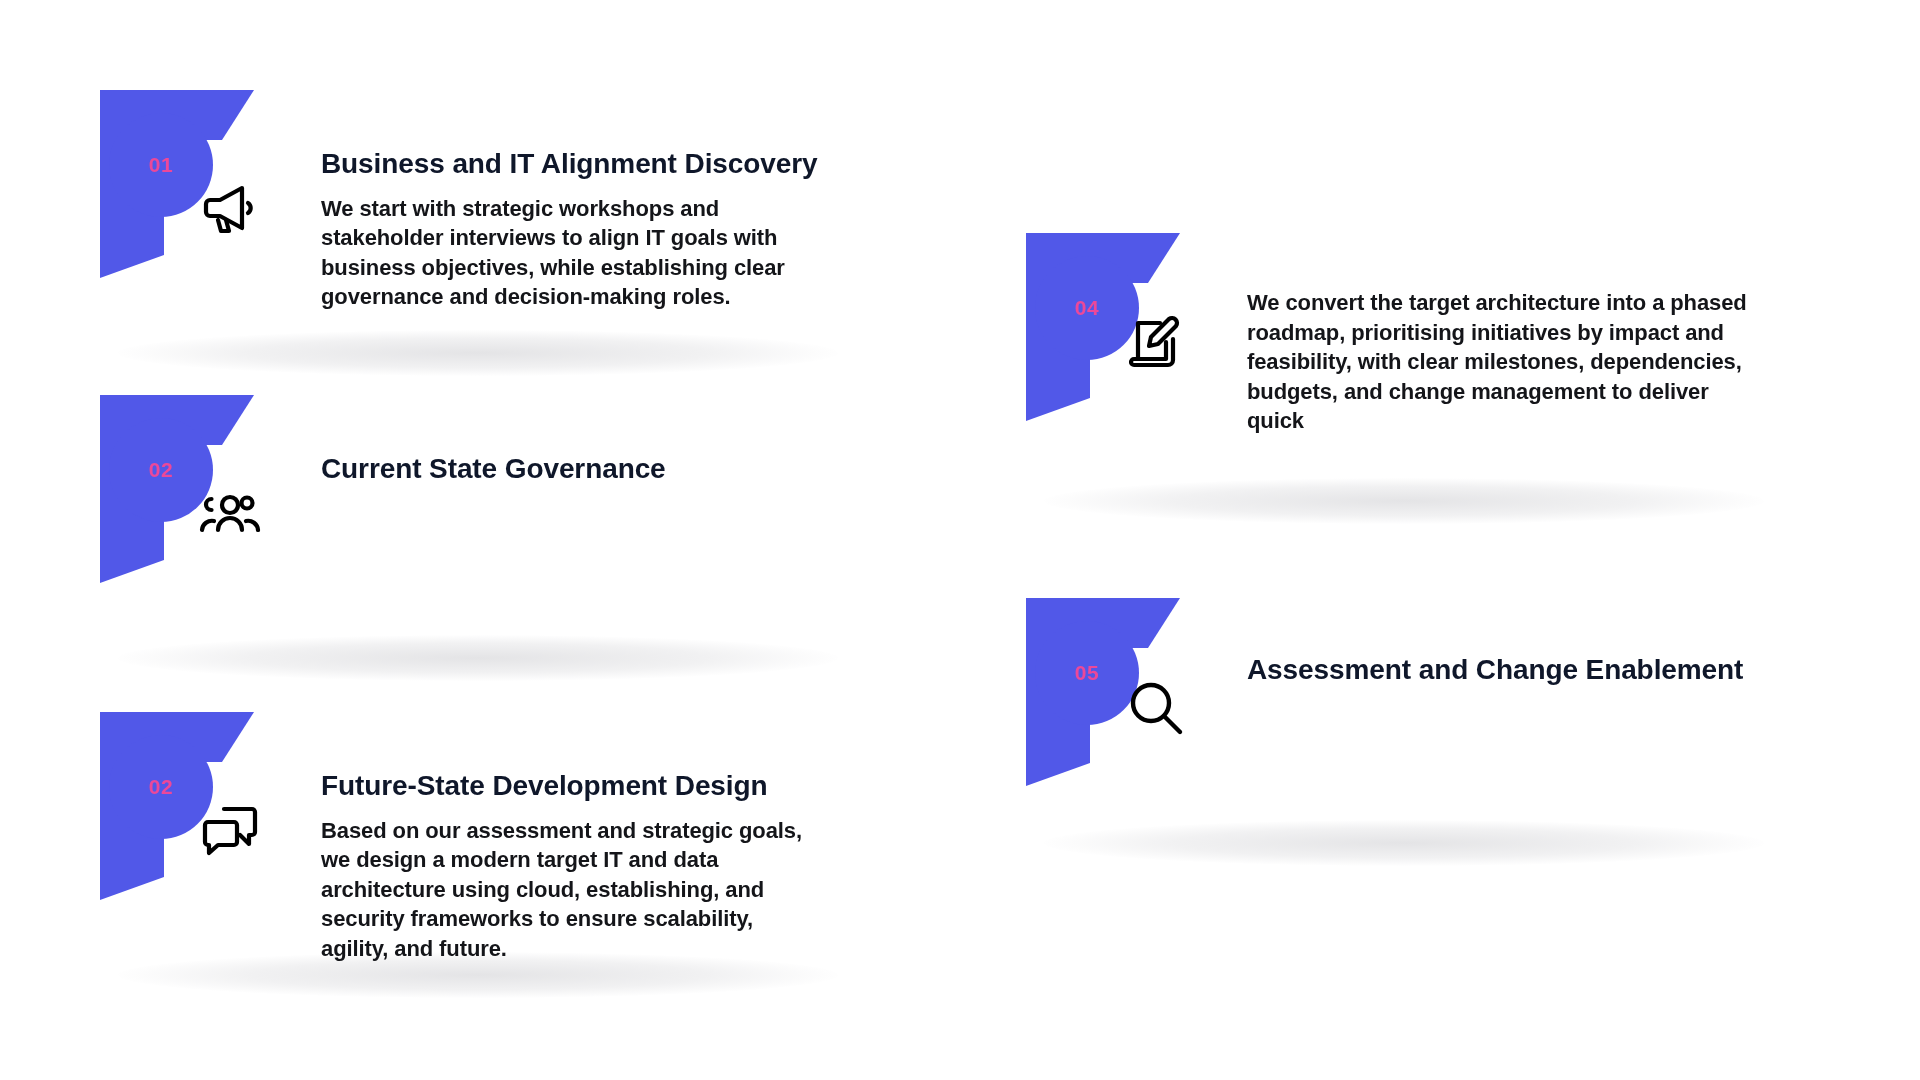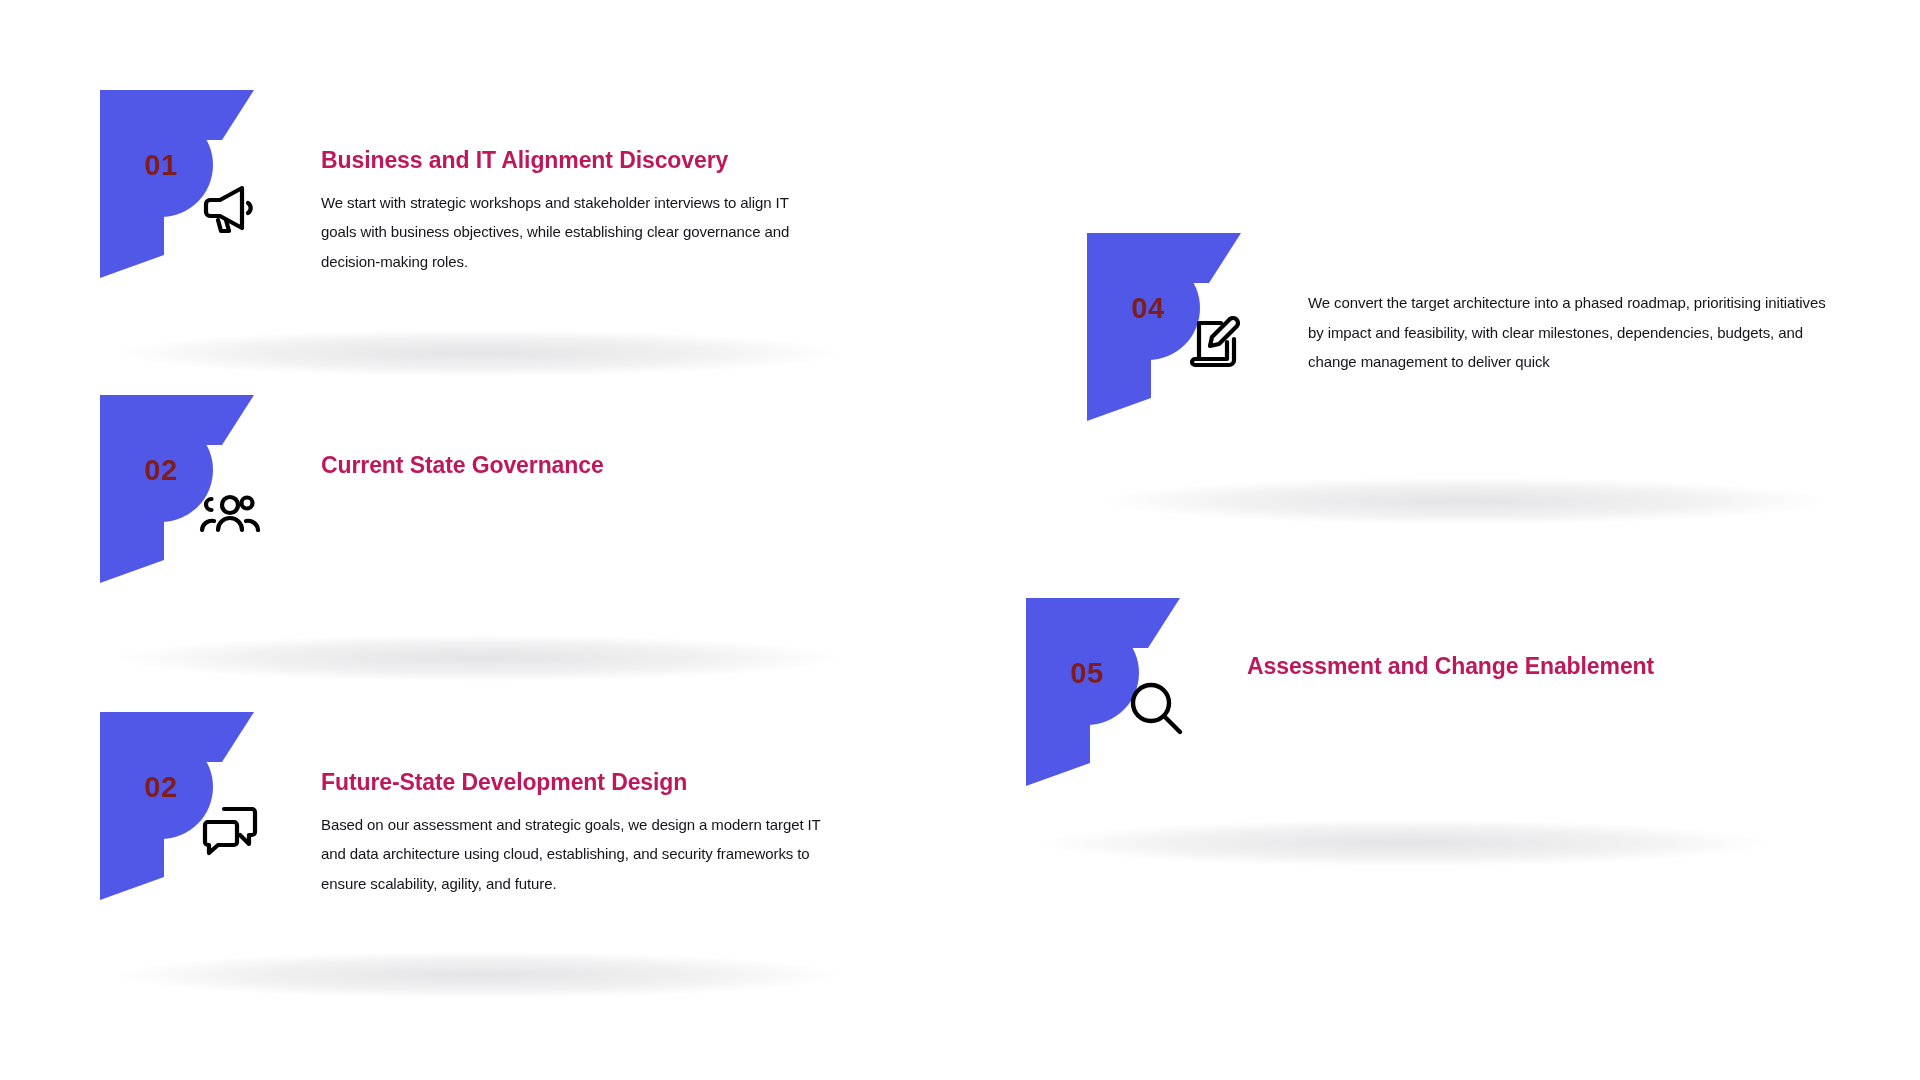--- a/index.html
+++ b/index.html
@@ -30,50 +30,51 @@
   }
 
   
   .badge { position:absolute; left:0; top:0; width:165px; height:180px; }
   .badge svg { position:absolute; left:0; top:0; overflow:visible; }
   .badge-num {
     position:absolute;
     left:23px; top:35px;
     width:80px; height:80px;
     display:flex; align-items:center; justify-content:center;
-    color:#7f1d1d;
-    font-size:29px;
+    color:#ec4899;
+    font-size:21px;
     font-weight:bold;
     letter-spacing:0.5px;
     font-family:"Liberation Sans", sans-serif;
   }
 
   
   .card-icon {
     position:absolute;
     width:64px; height:64px;
   }
   .card-icon svg { display:block; width:100%; height:100%; }
 
   
   .card-body { position:absolute; }
   .card-title {
-    color:#be185d;
-    font-size:23px;
+    color:#0f172a;
+    font-size:28px;
     font-weight:bold;
     letter-spacing:-0.1px;
     line-height:1.2;
     margin-bottom:13px;
     white-space:nowrap;
   }
   .card-text {
     color:#141519;
-    font-size:15px;
+    font-size:22px;
     line-height:29.5px;
     letter-spacing:-0.1px;
+    font-weight:bold;
   }
 </style>
 </head>
 <body>
 
 <div id="stage">
 
   <div class="card" style="left:98px; top:90px; width:730px; height:240px;">
 
     <div class="card-shadow" style="left:20px; top:240px; width:720px; height:46px;"></div>
@@ -152,21 +153,21 @@
         <path d="M10 25 h26 a3 3 0 0 1 3 3 v17 a3 3 0 0 1 -3 3 H20 l-9 8 v-8 h-1 a3 3 0 0 1 -3 -3 V28 a3 3 0 0 1 3 -3 Z"></path>
       </svg>
     </div>
 
     <div class="card-body" style="left:223px; top:57px; width:500px;">
       <div class="card-title">Future-State Development Design</div>
       <div class="card-text">Based on our assessment and strategic goals, we design a modern target IT and data architecture using cloud, establishing, and security frameworks to ensure scalability, agility, and future.</div>
     </div>
   </div>
 
-  <div class="card" style="left:1085px; top:233px; width:770px; height:240px;">
+  <div class="card" style="left:1024px; top:233px; width:770px; height:240px;">
 
     <div class="card-shadow" style="left:20px; top:245px; width:720px; height:46px;"></div>
 
     <div class="badge">
       <svg width="165" height="180" viewBox="0 0 165 180" aria-hidden="true">
         <path d="M2 28 H66 V165 L2 188 Z" fill="#5158E8"></path>
         <path d="M2 0 H156 L124 50 H2 Z" fill="#5158E8"></path>
         <circle cx="63" cy="75" r="52" fill="#5158E8"></circle>
       </svg>
       <div class="badge-num">04</div>

